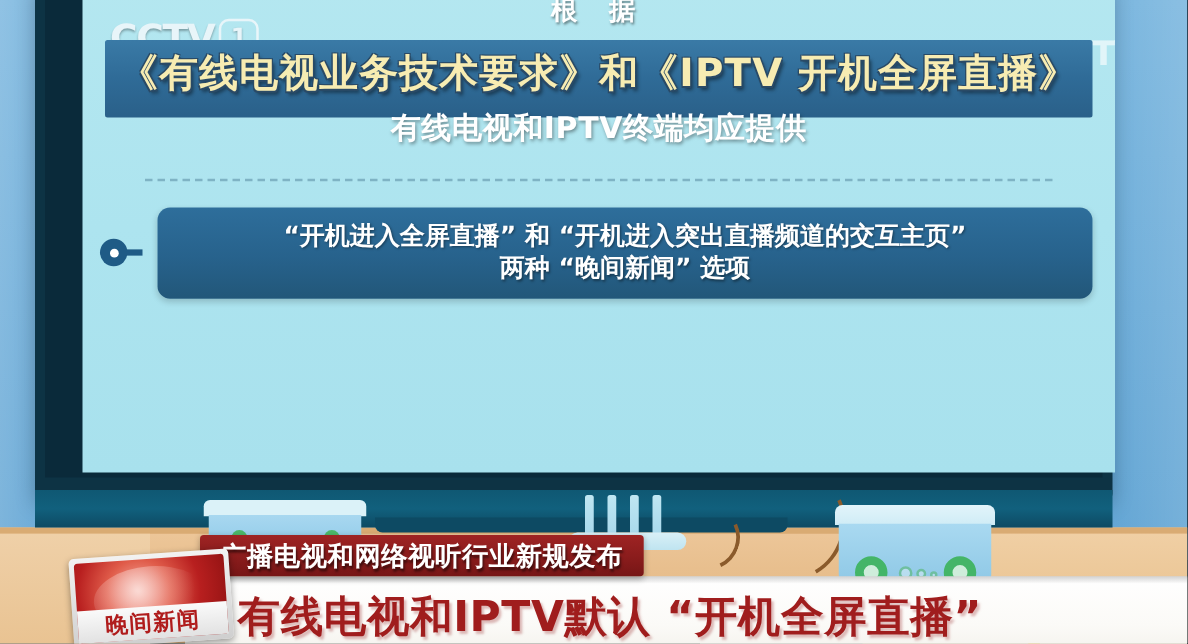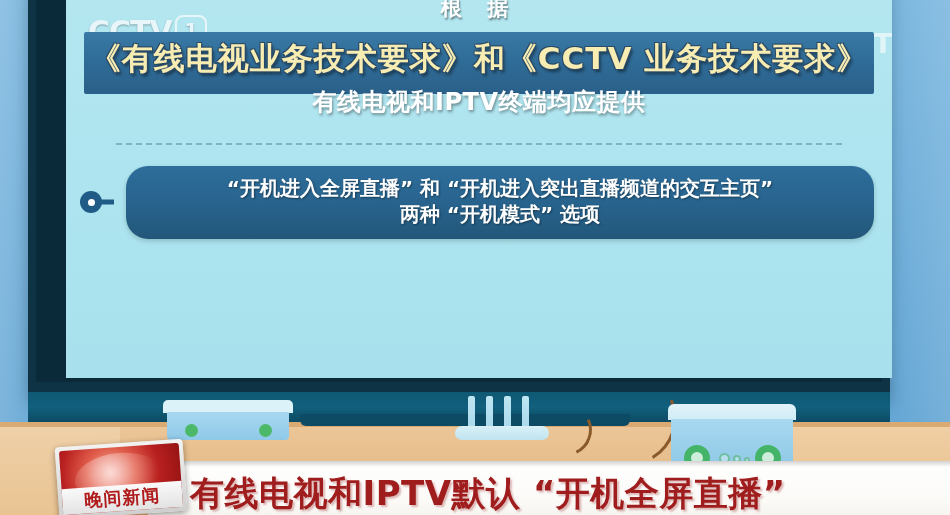--- a/index.html
+++ b/index.html
@@ -111,21 +111,21 @@
 
   .bullets{position:absolute;left:0;top:180px;width:826px;}
   .bullet-row{position:relative;margin-bottom:16px;padding-left:60px;}
   .bmark{position:absolute;left:14px;top:50%;transform:translateY(-50%);
         width:22px;height:22px;border-radius:50%;background:#1f5b86;
         display:flex;align-items:center;justify-content:center;}
   .bmark::after{content:"";width:7px;height:7px;border-radius:50%;background:#fff;}
   .bstem{position:absolute;left:34px;top:50%;transform:translateY(-50%);
         width:14px;height:5px;background:#1f5b86;}
   .bbox{background:linear-gradient(180deg,#2e6e9b 0%,#27628c 55%,#225779 100%);
-        border-radius:22px;padding:9px 18px 11px 18px;margin-right:18px;
+        border-radius:10px;padding:9px 18px 11px 18px;margin-right:18px;
         box-shadow:0 2px 5px rgba(0,0,0,.18);}
   .btext{color:#ffffff;font-size:20px;font-weight:bold;line-height:1.32;
         text-shadow:1px 1px 2px rgba(0,0,0,.4);}
   .bbox.center .btext{text-align:center;}
 
   
   .cctv-logo{position:absolute;left:22px;top:28px;width:170px;height:58px;
         opacity:.9;}
   .cctv-logo .row1{color:#eef7fb;font-size:30px;font-weight:bold;letter-spacing:-1px;
         text-shadow:0 1px 2px rgba(0,0,0,.35);}
@@ -204,33 +204,33 @@
         <div class="play-tri"></div>
 
         <div class="wm">
 
           <div class="big">CCTV</div>
 
         </div>
 
         <div class="header-band"></div>
         <div class="kicker">根 据</div>
-        <div class="title-main">《有线电视业务技术要求》和《CCTV 业务技术要求》</div>
+        <div class="title-main">《有线电视业务技术要求》和《IPTV 开机全屏直播》</div>
         <div class="subtitle">有线电视和IPTV终端均应提供</div>
 
         <div class="divider"></div>
 
         <div class="bullets">
 
           <div class="bullet-row">
             <div class="bmark"></div>
             <div class="bstem"></div>
             <div class="bbox center">
               <div class="btext">“开机进入全屏直播” 和 “开机进入突出直播频道的交互主页”</div>
-              <div class="btext">两种 “开机模式” 选项</div>
+              <div class="btext">两种 “晚间新闻” 选项</div>
             </div>
           </div>
 
 
         </div>
       </div>
     </div>
   </div>
   <div class="tv-stand-band"></div>
   <div class="tv-foot"></div>
@@ -264,20 +264,23 @@
     </div>
   </div>
 
   <div class="pencil"></div>
 
   <div class="lt">
     <div class="lt-main">
       <span>有线电视和IPTV默认 “开机全屏直播”</span>
     </div>
     <div class="lt-shade"></div>
+    <div class="lt-sub">
+      <span>广播电视和网络视听行业新规发布</span>
+    </div>
   </div>
 
   <div class="prog">
     <div class="prog-frame"></div>
     <div class="prog-globe"></div>
     <div class="prog-label">
       <span>晚间新闻</span>
     </div>
   </div>
 

